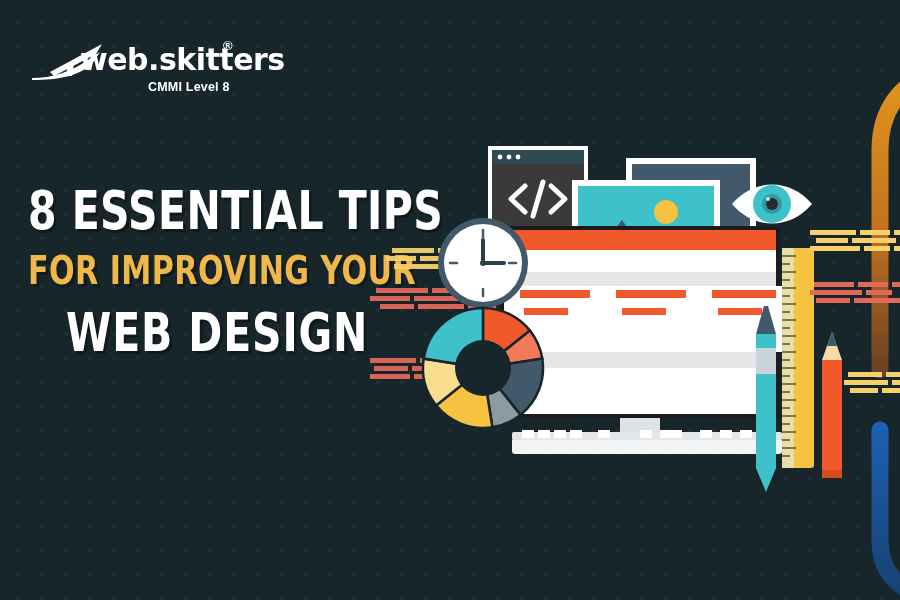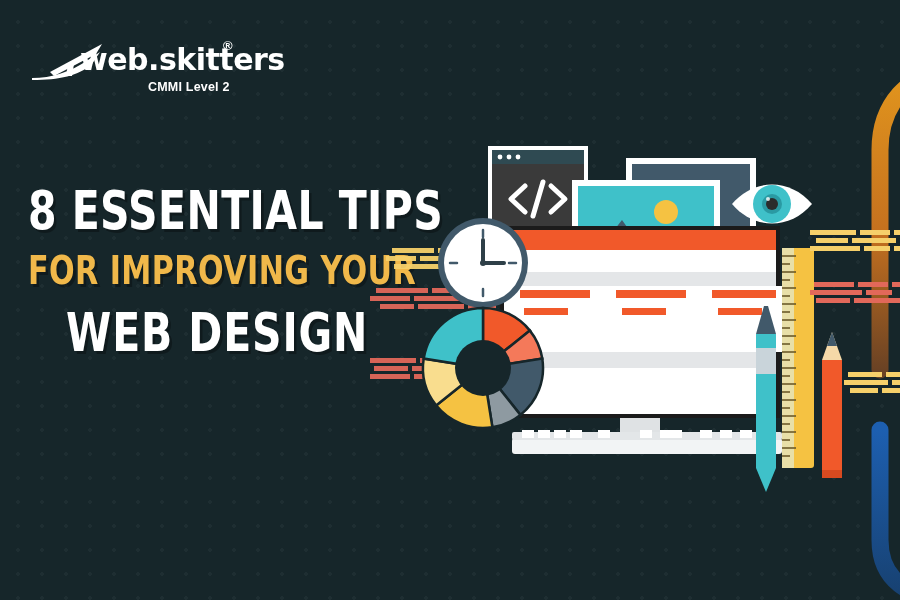--- a/index.html
+++ b/index.html
@@ -102,21 +102,21 @@
   </svg>
 
   <div id="logo">
     <svg id="logo-mark" viewBox="0 0 200 40">
       <path d="M2 36 C 22 36 40 30 58 18 L 70 10 L 62 22 C 48 34 30 38 2 38 Z" fill="#ffffff"></path>
       <path d="M20 30 L 72 2 L 66 12 L 24 34 Z" fill="#ffffff"></path>
       <path d="M36 34 L 38 22 L 44 22 L 42 34 Z" fill="#ffffff"></path>
     </svg>
     <div id="logo-text">web.skitters</div>
     <div id="logo-reg">®</div>
-    <div id="logo-sub">CMMI Level 2</div>
+    <div id="logo-sub">CMMI Level 8</div>
   </div>
 
   <div id="headline">
     <div class="hl" id="hl-1">8 Essential Tips</div>
     <div class="hl" id="hl-2">For Improving Your</div>
     <div class="hl" id="hl-3">Web Design</div>
   </div>
 
   <div id="illus">
   <svg width="530" height="400" viewBox="0 0 530 400">

